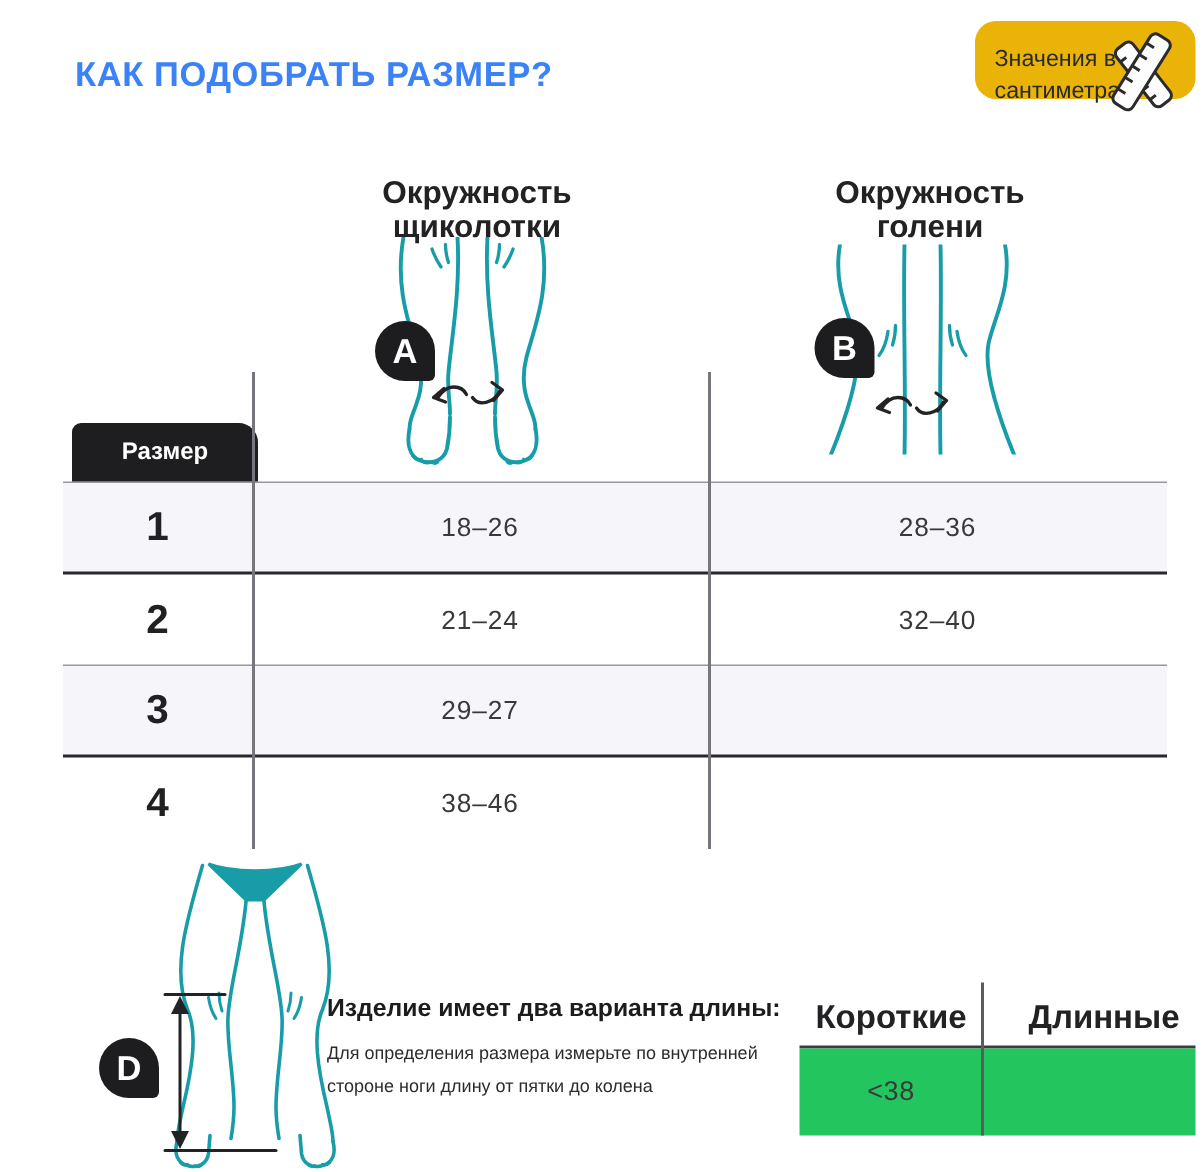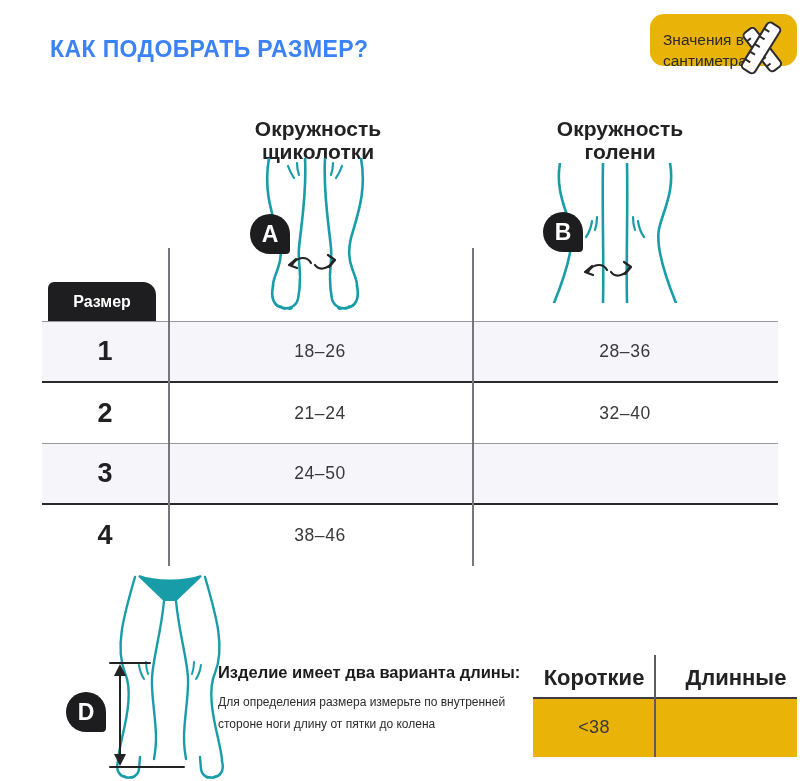--- a/index.html
+++ b/index.html
@@ -13,21 +13,21 @@
   .units-badge svg { position:absolute; right:3px; top:5px; }
 
   .col-header { position:absolute; width:220px; text-align:center; font-weight:bold; font-size:21px; line-height:23px; color:#222224; white-space:pre-line; }
   .col-header.ankle { left:208px; top:117px; }
   .col-header.calf  { left:510px; top:117px; }
 
   .legs-svg { position:absolute; }
 
   .marker-badge { position:absolute; width:40px; height:40px; background:#1d1d1f; border-radius:50% 50% 4px 50%; color:#ffffff; font-weight:bold; font-size:23px; display:flex; align-items:center; justify-content:center; z-index:6; }
 
-  .size-tab { position:absolute; left:48px; top:282px; width:108px; height:39px; background:#1e1e20; border-radius:6px 13px 0 0; color:#fff; font-weight:bold; font-size:16px; display:flex; align-items:center; justify-content:center; z-index:4; }
+  .size-tab { position:absolute; left:48px; top:282px; width:124px; height:39px; background:#1e1e20; border-radius:6px 13px 0 0; color:#fff; font-weight:bold; font-size:16px; display:flex; align-items:center; justify-content:center; z-index:4; }
 
   .size-table { position:absolute; left:42px; top:321px; width:736px; border-top:1.5px solid #97979c; }
   .size-row { display:grid; grid-template-columns:126px 304px 306px; height:61px; align-items:center; }
   .size-row.gray { background:#f6f5f9; }
   .size-row.sep-dark { border-bottom:2px solid #29292c; }
   .size-row.sep-gray { border-bottom:1.5px solid #97979c; }
   .size-cell { text-align:center; font-weight:bold; font-size:27px; color:#212123; }
   .range-cell { text-align:center; font-size:17.5px; letter-spacing:.6px; color:#39393b; }
 
   .v-divider { position:absolute; top:248px; width:1.5px; height:318px; background:#76767c; z-index:5; }
@@ -35,21 +35,21 @@
   .v-divider.two { left:472px; }
 
   .length-title { position:absolute; left:218px; top:663px; font-size:16.5px; font-weight:bold; color:#1c1c1e; }
   .length-desc  { position:absolute; left:218px; top:691px; width:316px; font-size:12px; line-height:22px; color:#2c2c2e; }
 
   .mini-table { position:absolute; left:533px; top:645px; width:264px; height:112px; }
   .mini-head { position:absolute; top:20px; width:122px; text-align:center; font-weight:bold; font-size:22px; color:#222224; }
   .mini-head.short { left:0; }
   .mini-head.long  { left:142px; width:122px; }
   .mini-hline { position:absolute; left:0; top:52px; width:264px; height:1.5px; background:#3d3d41; }
-  .mini-cells { position:absolute; left:0; top:53.5px; width:264px; height:58px; background:#eab308; display:grid; grid-template-columns:122px 142px; align-items:center;gap:39px; }
+  .mini-cells { position:absolute; left:0; top:53.5px; width:264px; height:58px; background:#22c55e; display:grid; grid-template-columns:122px 142px; align-items:center;gap:39px; }
   .mini-val { text-align:center; font-size:18px; letter-spacing:.4px; color:#39393b; }
   .mini-vline { position:absolute; left:121px; top:10px; width:1.5px; height:102px; background:#5c5c60; }
 </style>
 </head>
 <body>
 
 <div class="canvas">
 
   <div class="page-title">КАК ПОДОБРАТЬ РАЗМЕР?</div>
 
@@ -120,21 +120,21 @@
       <div class="range-cell">18–26</div>
       <div class="range-cell">28–36</div>
     </div>
     <div class="size-row sep-gray">
       <div class="size-cell">2</div>
       <div class="range-cell">21–24</div>
       <div class="range-cell">32–40</div>
     </div>
     <div class="size-row gray sep-dark">
       <div class="size-cell">3</div>
-      <div class="range-cell">24–50</div>
+      <div class="range-cell">29–27</div>
     </div>
     <div class="size-row">
       <div class="size-cell">4</div>
       <div class="range-cell">38–46</div>
     </div>
   </div>
   <div class="v-divider one"></div>
   <div class="v-divider two"></div>
 
   <svg class="legs-svg" style="left:95px; top:573px;" width="150" height="210" viewBox="0 0 150 210">

